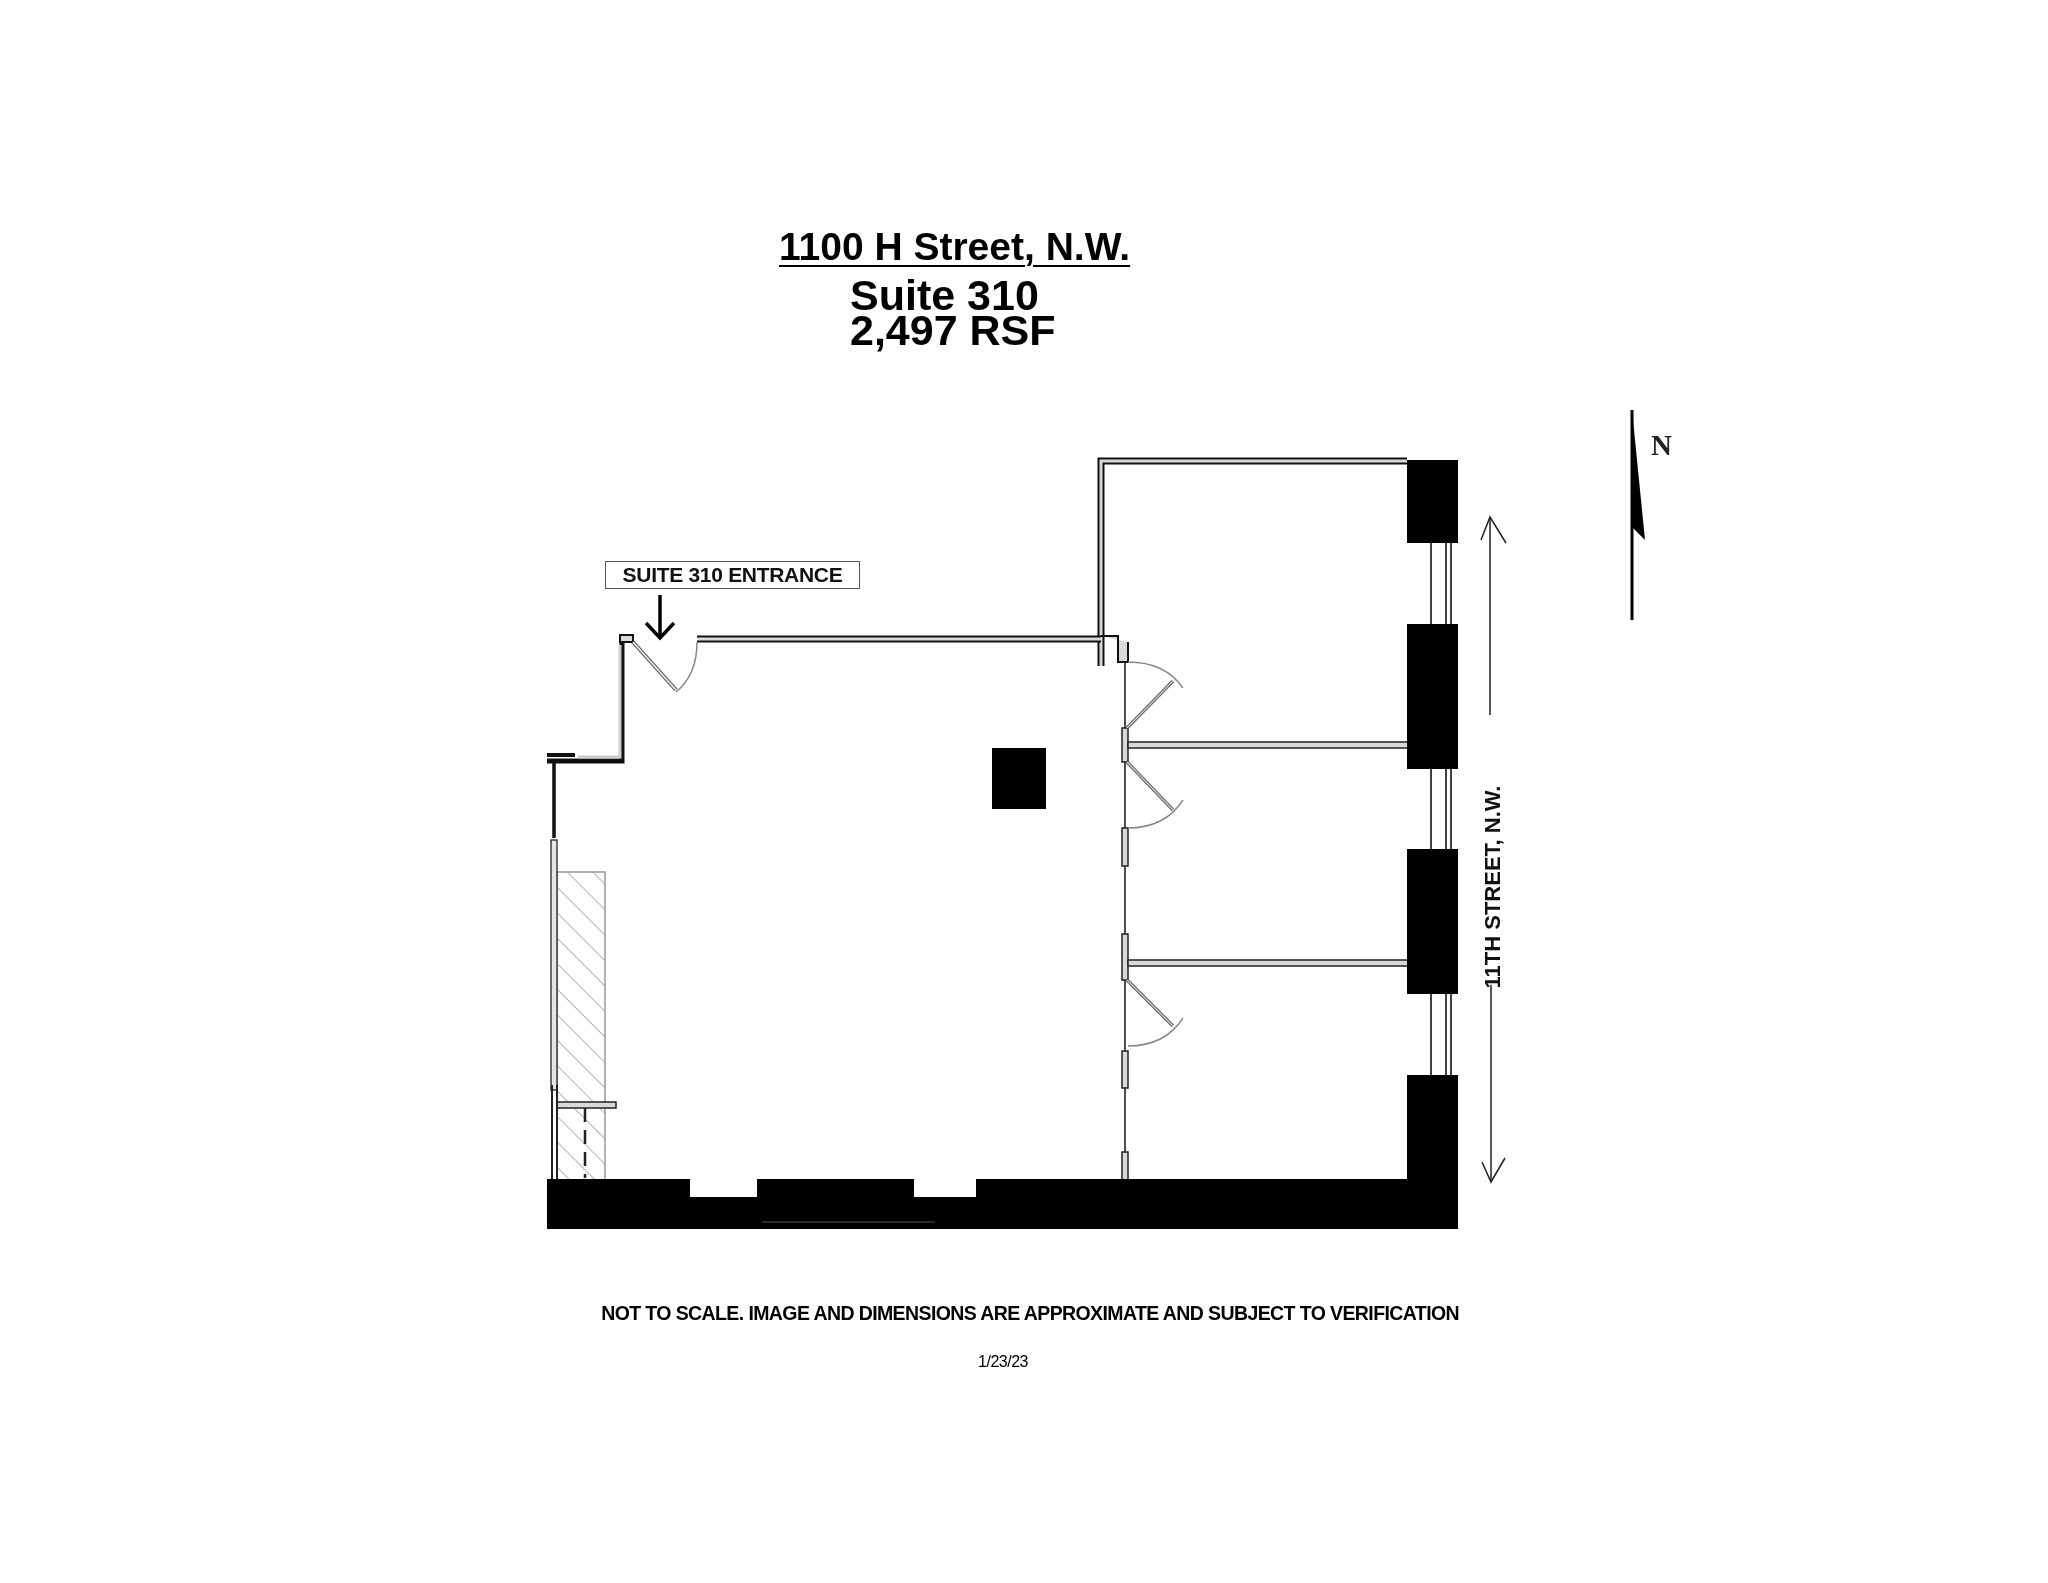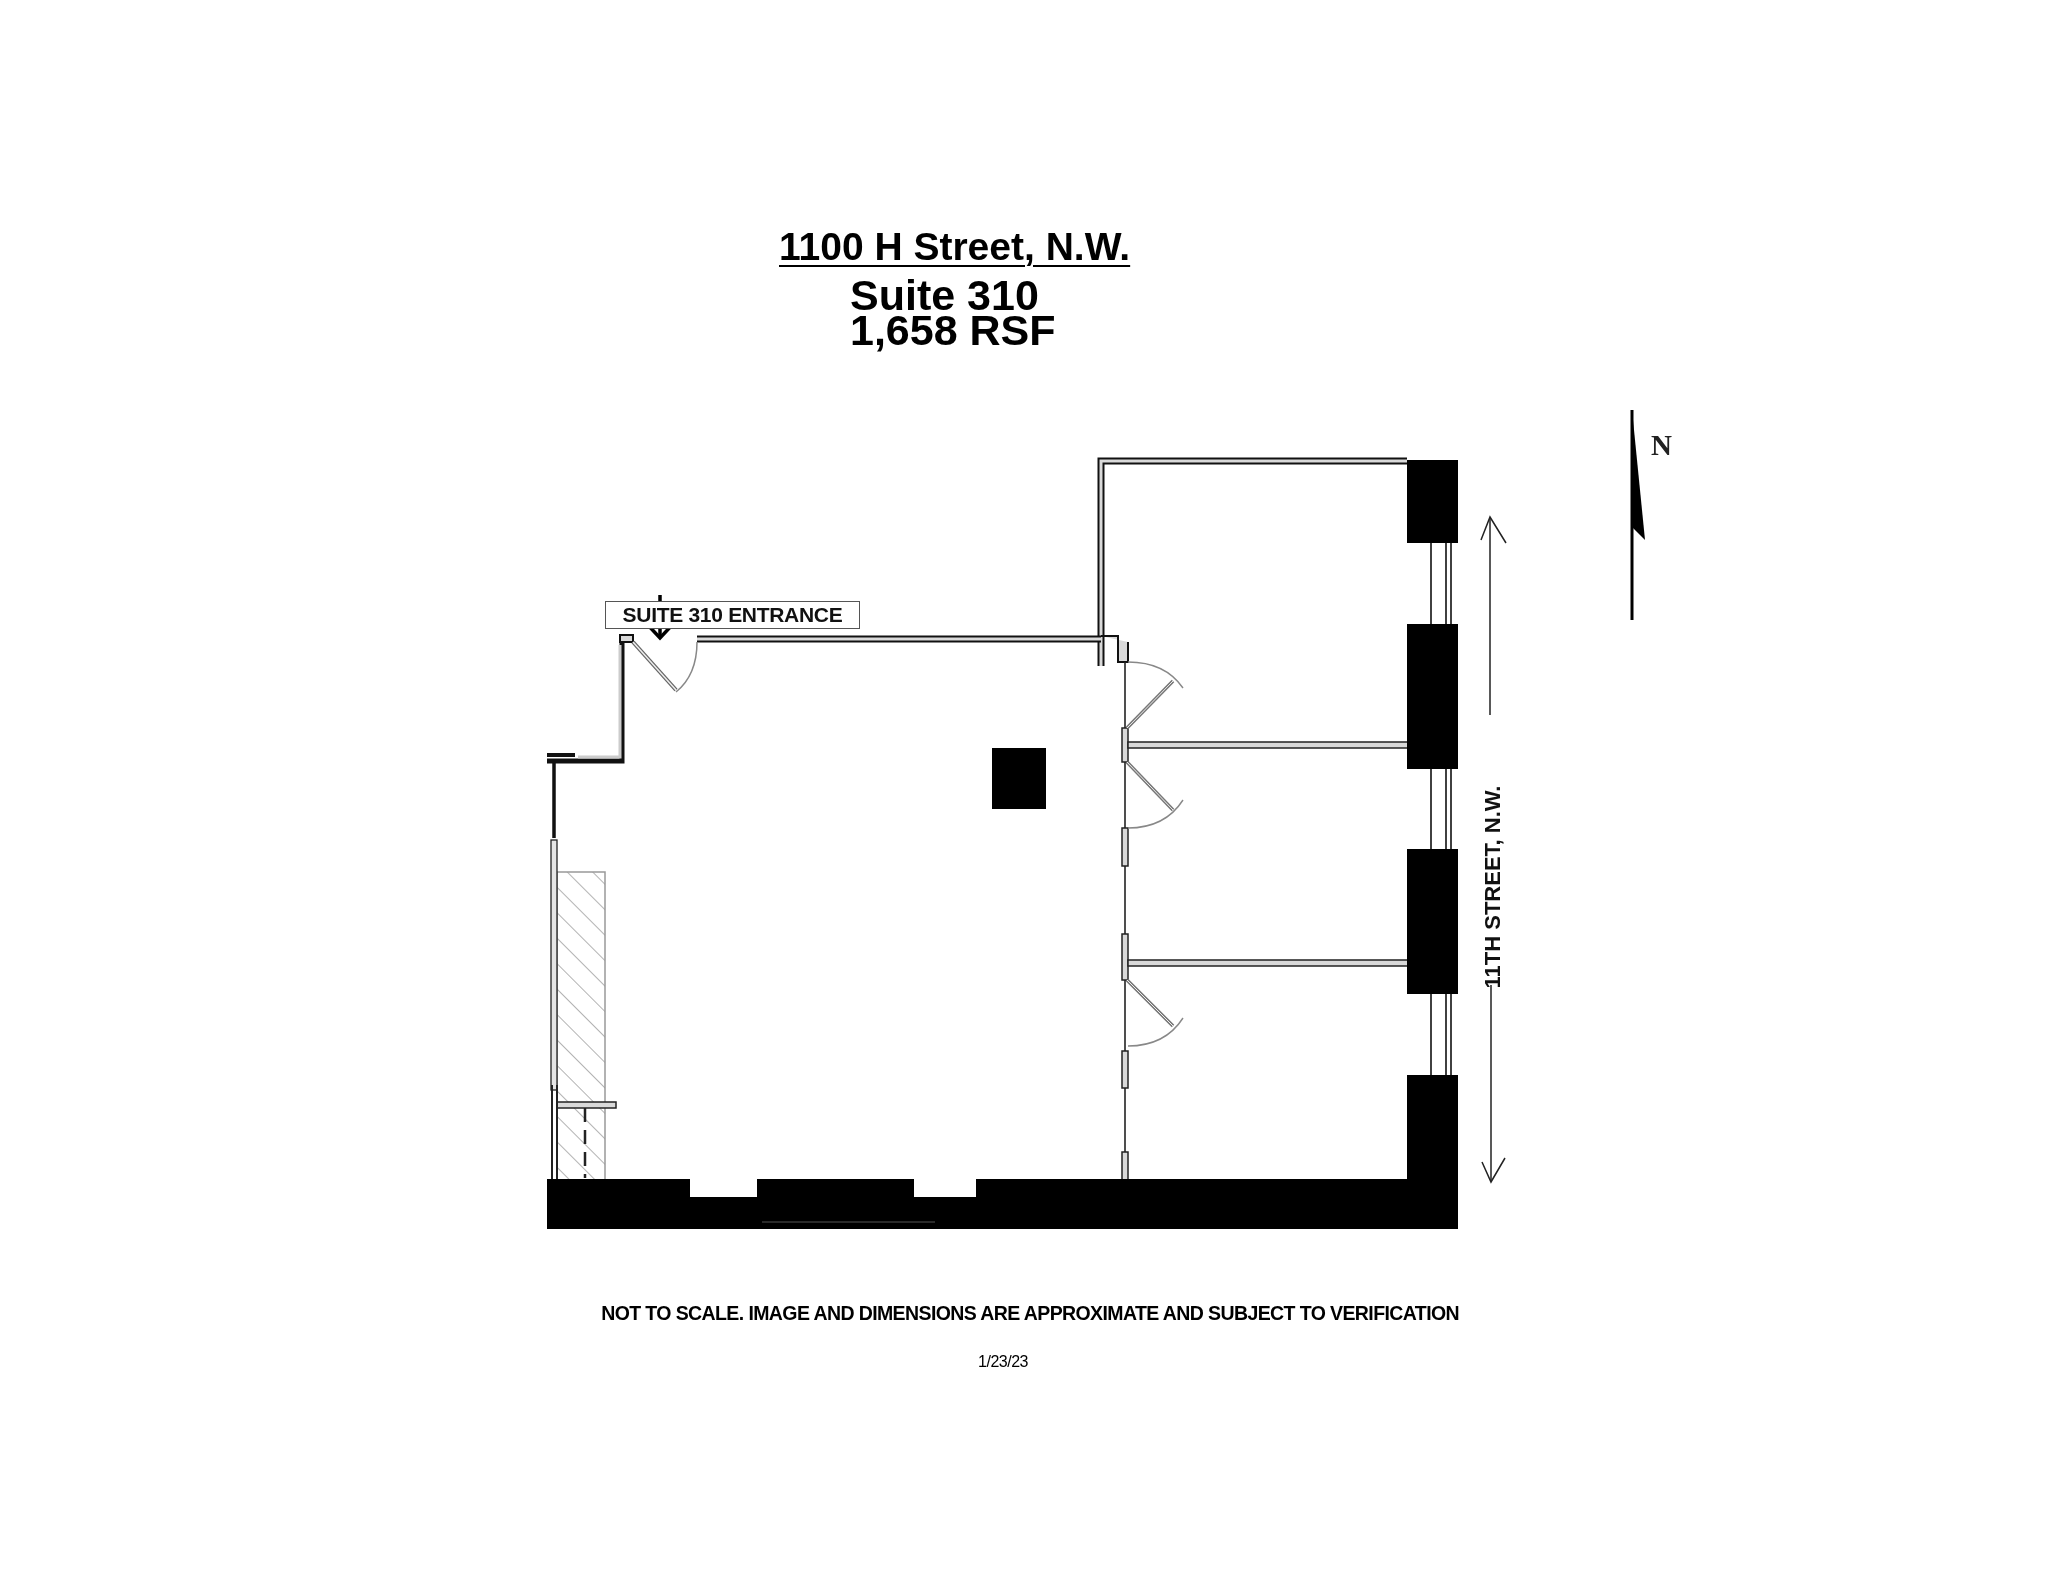--- a/index.html
+++ b/index.html
@@ -3,33 +3,33 @@
 <meta charset="utf-8">
 <style>
   html, body { margin:0; padding:0; background:#ffffff; }
   body { width:2048px; height:1583px; position:relative; overflow:hidden; font-family:"Liberation Sans", sans-serif; color:#000; }
   .title { position:absolute; font-weight:bold; white-space:nowrap; line-height:1; }
   #t1 { left:779px; top:206px; font-size:39px; text-decoration:underline; text-decoration-thickness:2px; text-underline-offset:5px;margin-top:21px; }
   #t2 { left:850px; top:242px; font-size:43px;margin-top:32px; }
   #t3 { left:850px; top:309px; font-size:43px; }
   .plan { position:absolute; left:0; top:0; width:2048px; height:1583px; }
   .entrance-label { position:absolute; left:605px; top:561px; width:253px; height:26px; border:1.5px solid #555; background:#fff;
-     font-family:"Liberation Sans", sans-serif; font-weight:bold; font-size:21px; line-height:26px; text-align:center; letter-spacing:-0.3px; color:#111;margin-top:40px; }
+     font-family:"Liberation Sans", sans-serif; font-weight:bold; font-size:21px; line-height:26px; text-align:center; letter-spacing:-0.3px; color:#111; }
   .street { position:absolute; left:1493px; top:887px; transform:translate(-50%,-50%) rotate(-90deg); font-weight:bold; font-size:22px; white-space:nowrap; color:#111; }
   .north { position:absolute; left:1651px; top:429px; font-family:"Liberation Serif", serif; font-weight:bold; font-size:29px; color:#222; }
   .footer { position:absolute; left:0; width:2048px; top:1302px; text-align:center; }
   .footer .note { position:absolute; left:514px; width:945px; text-align:right; font-weight:bold; font-size:19.5px; letter-spacing:-0.6px; white-space:nowrap; }
   .footer .date { position:absolute; left:0; width:2006px; top:51px; text-align:center; font-weight:normal; font-size:16px; letter-spacing:-0.5px; }
 </style>
 </head>
 <body>
 
 <div class="title" id="t1">1100 H Street, N.W.</div>
 <div class="title" id="t2">Suite 310</div>
-<div class="title" id="t3">1,658 RSF</div>
+<div class="title" id="t3">2,497 RSF</div>
 
 <svg class="plan" viewBox="0 0 2048 1583" xmlns="http://www.w3.org/2000/svg">
   <defs>
     <pattern id="hatch" patternUnits="userSpaceOnUse" width="18" height="18" patternTransform="rotate(-45)">
       <line x1="0" y1="0" x2="0" y2="18" stroke="#a0a0a0" stroke-width="1.6"></line>
     </pattern>
   </defs>
 
   <rect x="557" y="872" width="48" height="308" fill="url(#hatch)" stroke="#999" stroke-width="1.5"></rect>
   <line x1="585" y1="1108" x2="585" y2="1178" stroke="#222" stroke-width="2.5" stroke-dasharray="14,8"></line>

